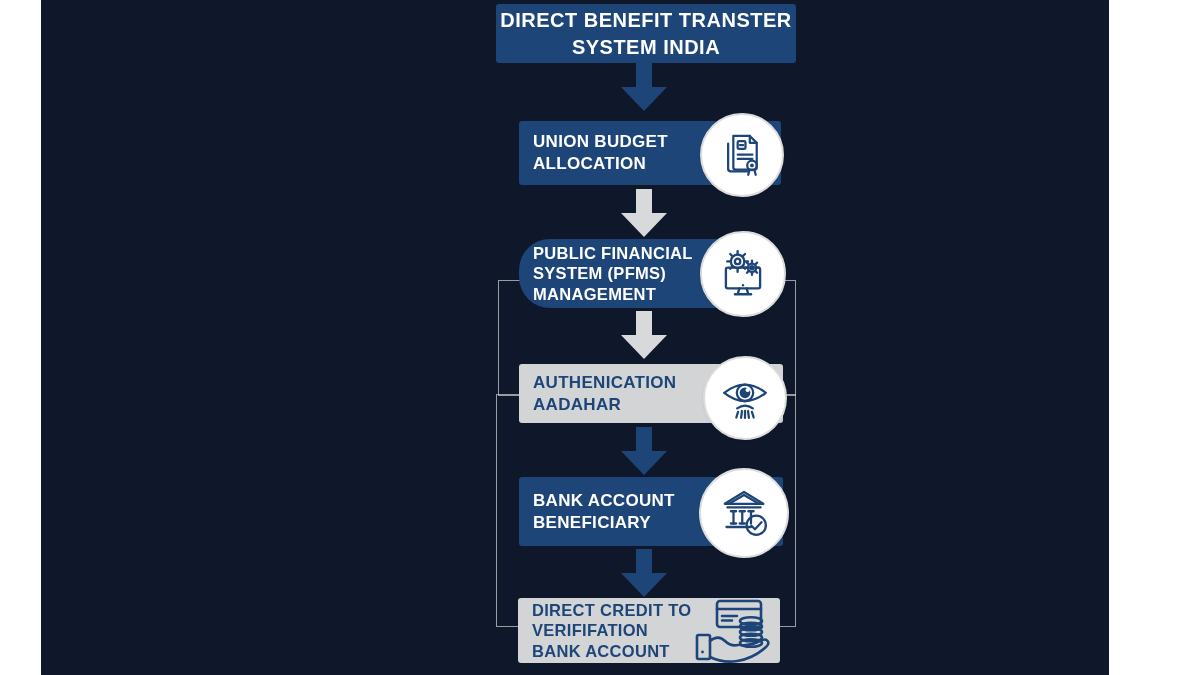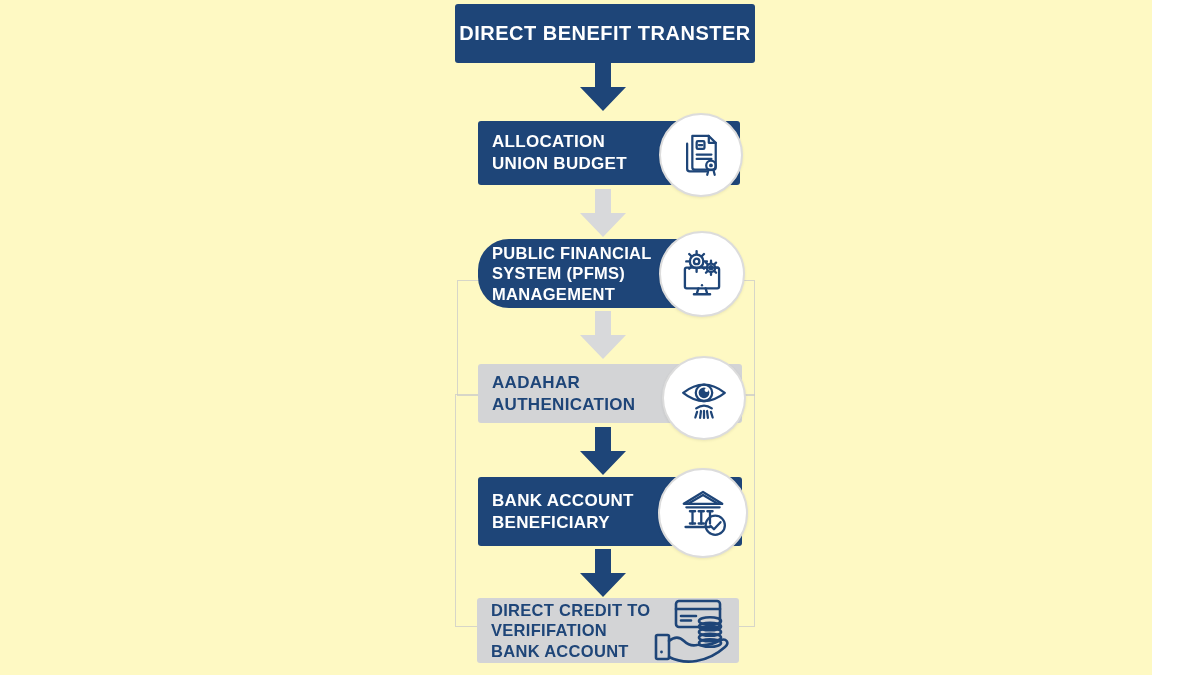--- a/index.html
+++ b/index.html
@@ -1,18 +1,18 @@
 <!DOCTYPE html>
 <html><head>
 <meta charset="utf-8">
 <style>
   html,body{margin:0;padding:0;background:#ffffff;}
   .stage{
-    position:relative;width:1152px;height:675px;background:#fef9c3;
-    font-family:"Liberation Sans",sans-serif;overflow:hidden;
+    position:relative;width:1068px;height:675px;background:#0f172a;
+    font-family:"Liberation Sans",sans-serif;overflow:hidden;margin-left:41px;
   }
   .ghost{
     position:absolute;border:1.5px solid #cacaca;opacity:.75;z-index:0;background:transparent;
   }
   .box{
     position:absolute;z-index:2;display:flex;flex-direction:column;justify-content:center;
     box-sizing:border-box;border-radius:3px;
   }
   .box.navy{background:#1e4578;color:#ffffff;}
   .box.gray{background:#d3d4d6;color:#1e4578;}
@@ -34,42 +34,43 @@
 </head>
 <body>
 
 <div class="stage">
 
   <div class="ghost" style="left:457px;top:280px;width:296px;height:114px;"></div>
   <div class="ghost" style="left:455px;top:394px;width:298px;height:231px;"></div>
 
   <div class="box navy title-box" style="left:455px;top:4px;width:300px;height:59px;">
     <span>DIRECT BENEFIT TRANSTER</span>
+    <span>SYSTEM INDIA</span>
   </div>
 
   <svg class="arrow" style="top:63px;" viewBox="0 0 46 48">
     <polygon points="15,0 31,0 31,24 46,24 23,48 0,24 15,24" fill="#1e4578"></polygon>
   </svg>
   <svg class="arrow" style="top:189px;" viewBox="0 0 46 48">
     <polygon points="15,0 31,0 31,24 46,24 23,48 0,24 15,24" fill="#d8d9db"></polygon>
   </svg>
   <svg class="arrow" style="top:311px;" viewBox="0 0 46 48">
     <polygon points="15,0 31,0 31,24 46,24 23,48 0,24 15,24" fill="#d8d9db"></polygon>
   </svg>
   <svg class="arrow" style="top:427px;" viewBox="0 0 46 48">
     <polygon points="15,0 31,0 31,24 46,24 23,48 0,24 15,24" fill="#1e4578"></polygon>
   </svg>
   <svg class="arrow" style="top:549px;" viewBox="0 0 46 48">
     <polygon points="15,0 31,0 31,24 46,24 23,48 0,24 15,24" fill="#1e4578"></polygon>
   </svg>
 
   <div class="box navy" style="left:478px;top:121px;width:262px;height:64px;">
     <div class="step-lines fs17">
+      <span>UNION BUDGET</span>
       <span>ALLOCATION</span>
-      <span>UNION BUDGET</span>
     </div>
   </div>
   <div class="icon-circle" style="left:659px;top:113px;width:80px;height:80px;">
     <svg width="52" height="52" viewBox="0 0 60 60">
       <path class="ic" d="M14,17 v29 c0,1.7 1.3,3 3,3 h19"></path>
       <path class="ic" fill="#ffffff" d="M20,8 h19 l8,8 v28 c0,1.7 -1.3,3 -3,3 h-21 c-1.7,0 -3,-1.3 -3,-3 z"></path>
       <path class="ic" d="M39,8 v8 h8"></path>
       <rect class="ic" x="25" y="14" width="9" height="9" rx="1.5"></rect>
       <path class="ic" d="M27.5,18.5 h4"></path>
       <path class="ic" d="M25,29.5 h17 M25,34.5 h17"></path>
@@ -95,22 +96,22 @@
       <circle class="ic" fill="#ffffff" cx="24" cy="16" r="7.5"></circle>
       <circle class="ic" cx="24" cy="16" r="3"></circle>
       <path class="ic" d="M45,23 h2.8 M40,18 v-2.8 M35,23 h-2.8 M40,28 v2.8 M43.6,19.4 l2,-2 M36.4,19.4 l-2,-2 M36.4,26.6 l-2,2 M43.6,26.6 l2,2"></path>
       <circle class="ic" fill="#ffffff" cx="40" cy="23" r="4.6"></circle>
       <circle class="ic" cx="40" cy="23" r="1.6"></circle>
     </svg>
   </div>
 
   <div class="box gray" style="left:478px;top:364px;width:264px;height:59px;">
     <div class="step-lines fs17">
+      <span>AUTHENICATION</span>
       <span>AADAHAR</span>
-      <span>AUTHENICATION</span>
     </div>
   </div>
   <div class="icon-circle" style="left:662px;top:356px;width:80px;height:80px;">
     <svg width="52" height="52" viewBox="0 0 60 60">
       <path class="ic" d="M6,24 Q30,5 54,24 Q30,43 6,24 Z"></path>
       <circle class="ic" fill="#ffffff" cx="30" cy="24" r="9.5"></circle>
       <circle class="fillnavy" cx="30" cy="24" r="6.2"></circle>
       <circle fill="#ffffff" cx="33" cy="20.8" r="2.4"></circle>
       <path class="ic" d="M21,42 q9,-6.5 18,0"></path>
       <path class="ic" d="M22,46 l-2,6.5 M26.5,45 l-1,8 M30,45 v8 M33.5,45 l1,8 M38,46 l2,6.5"></path>

